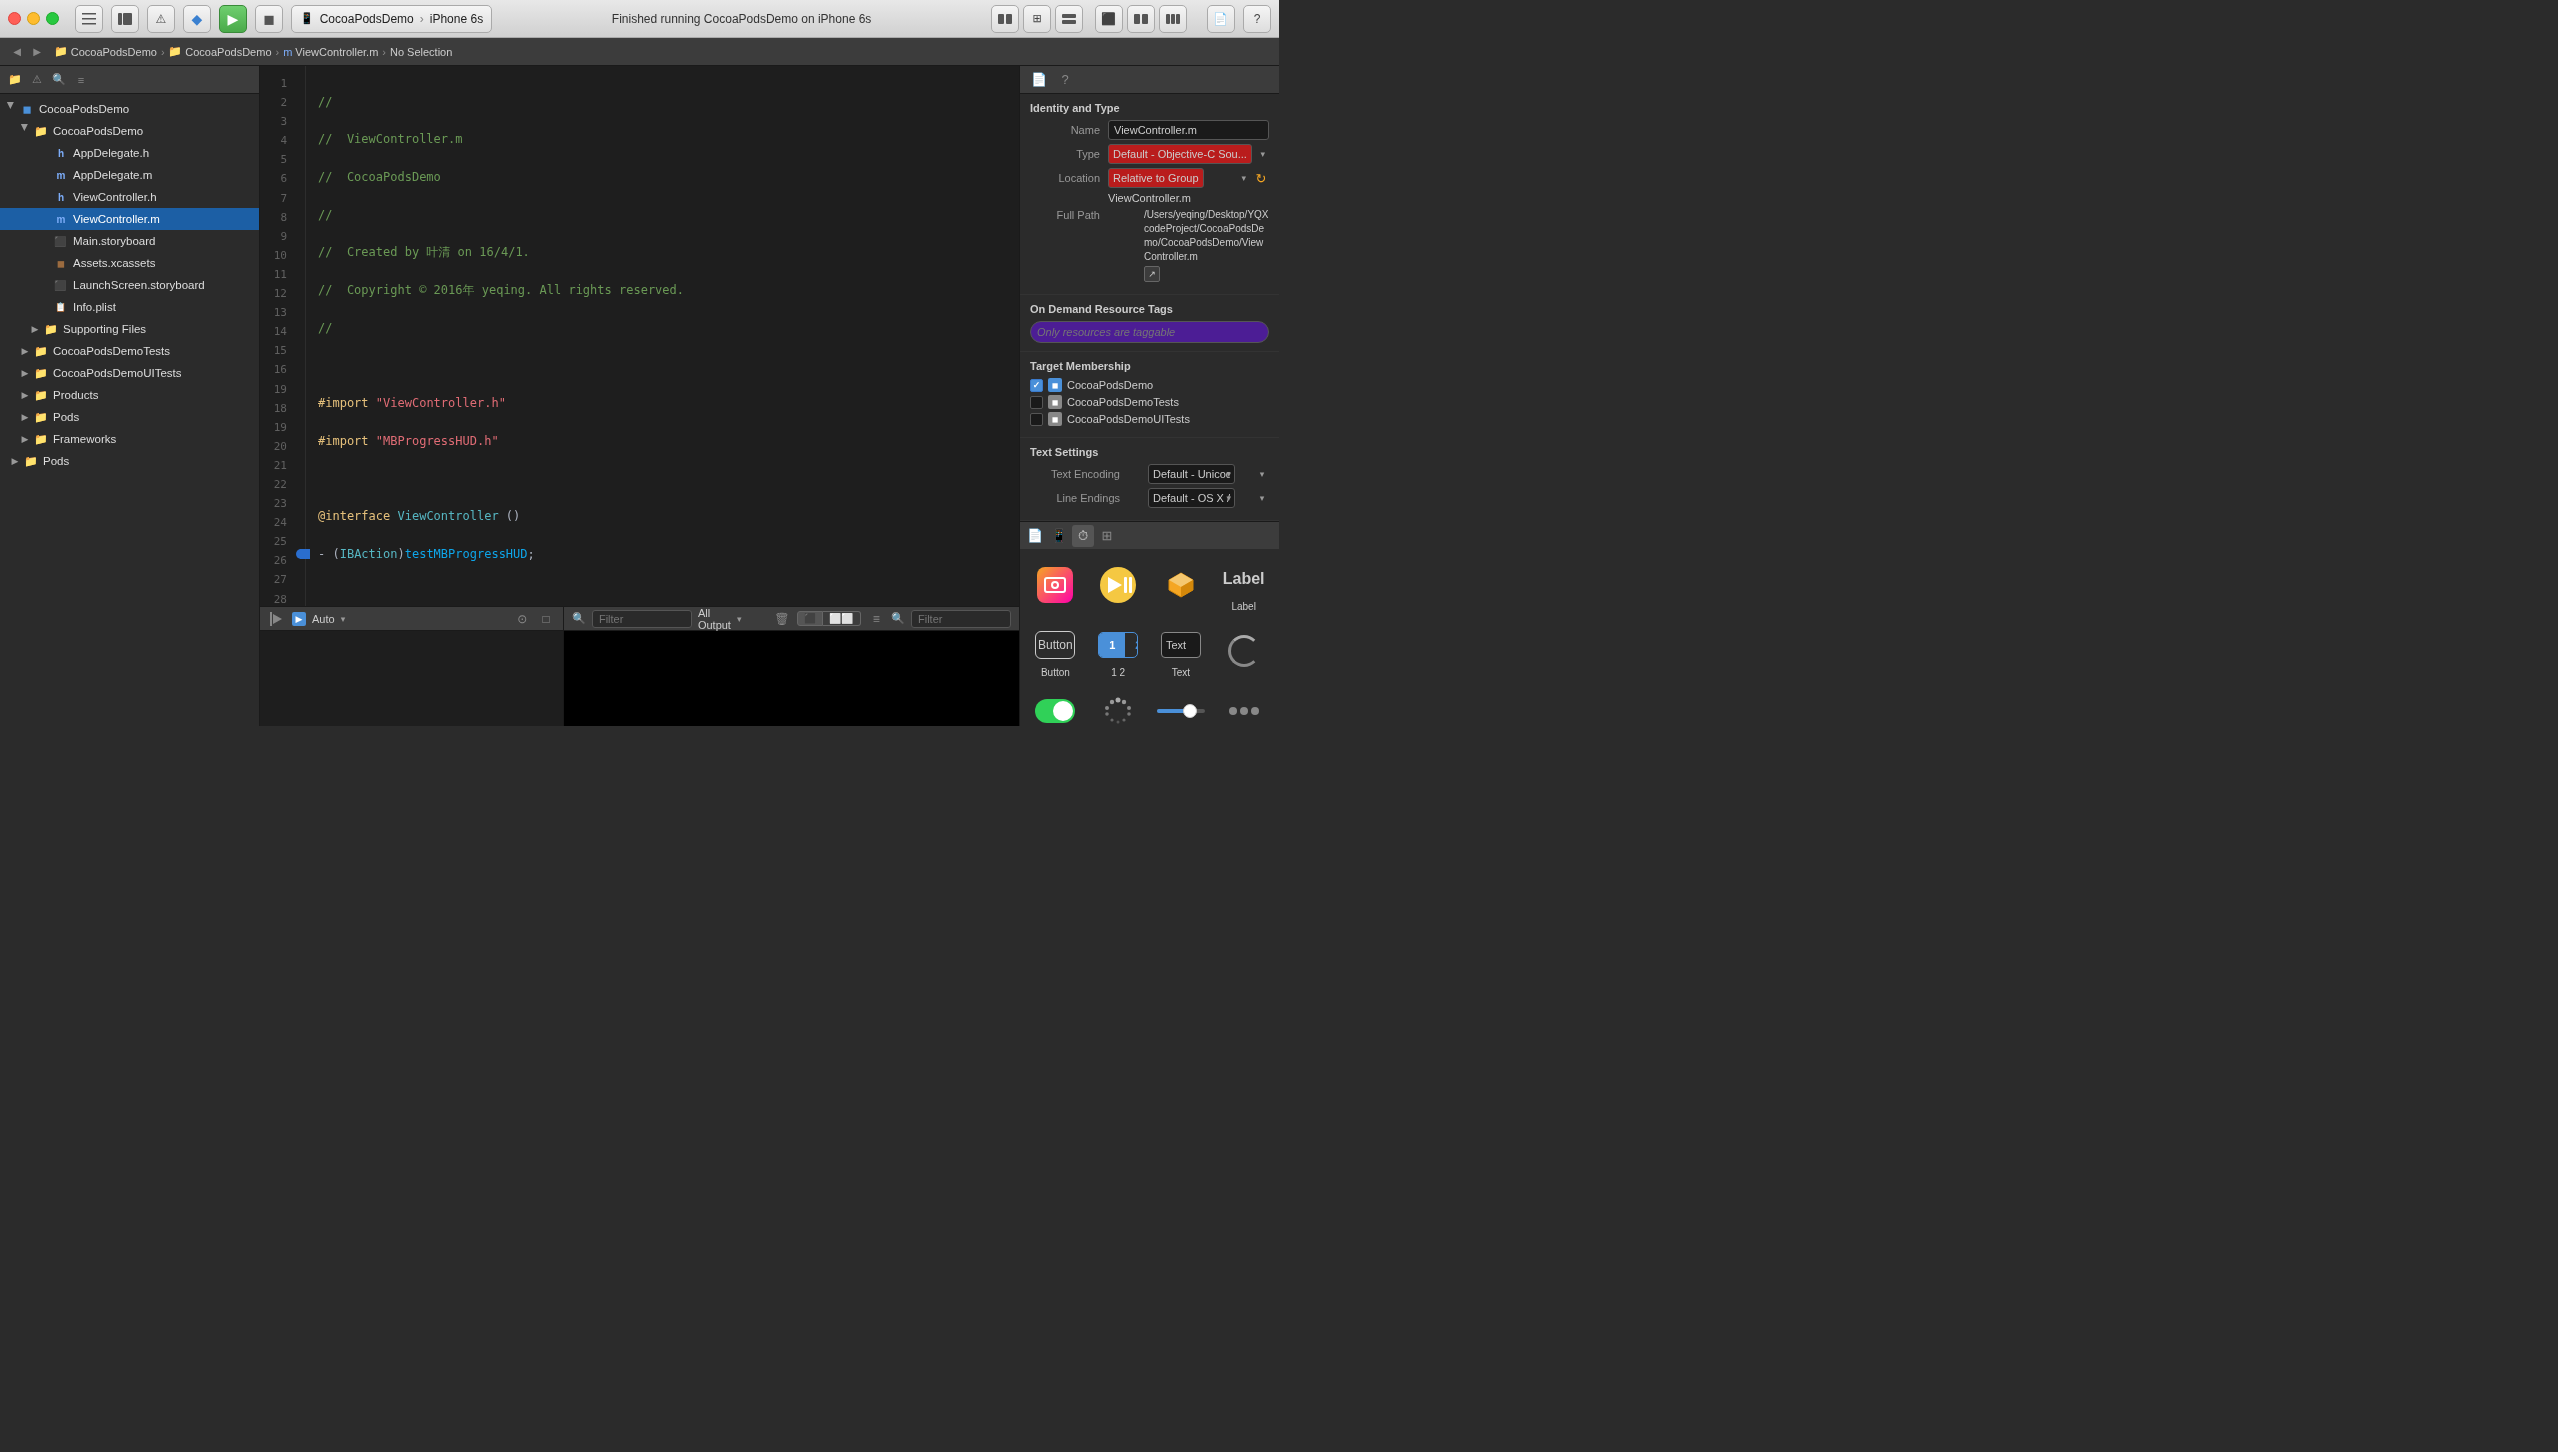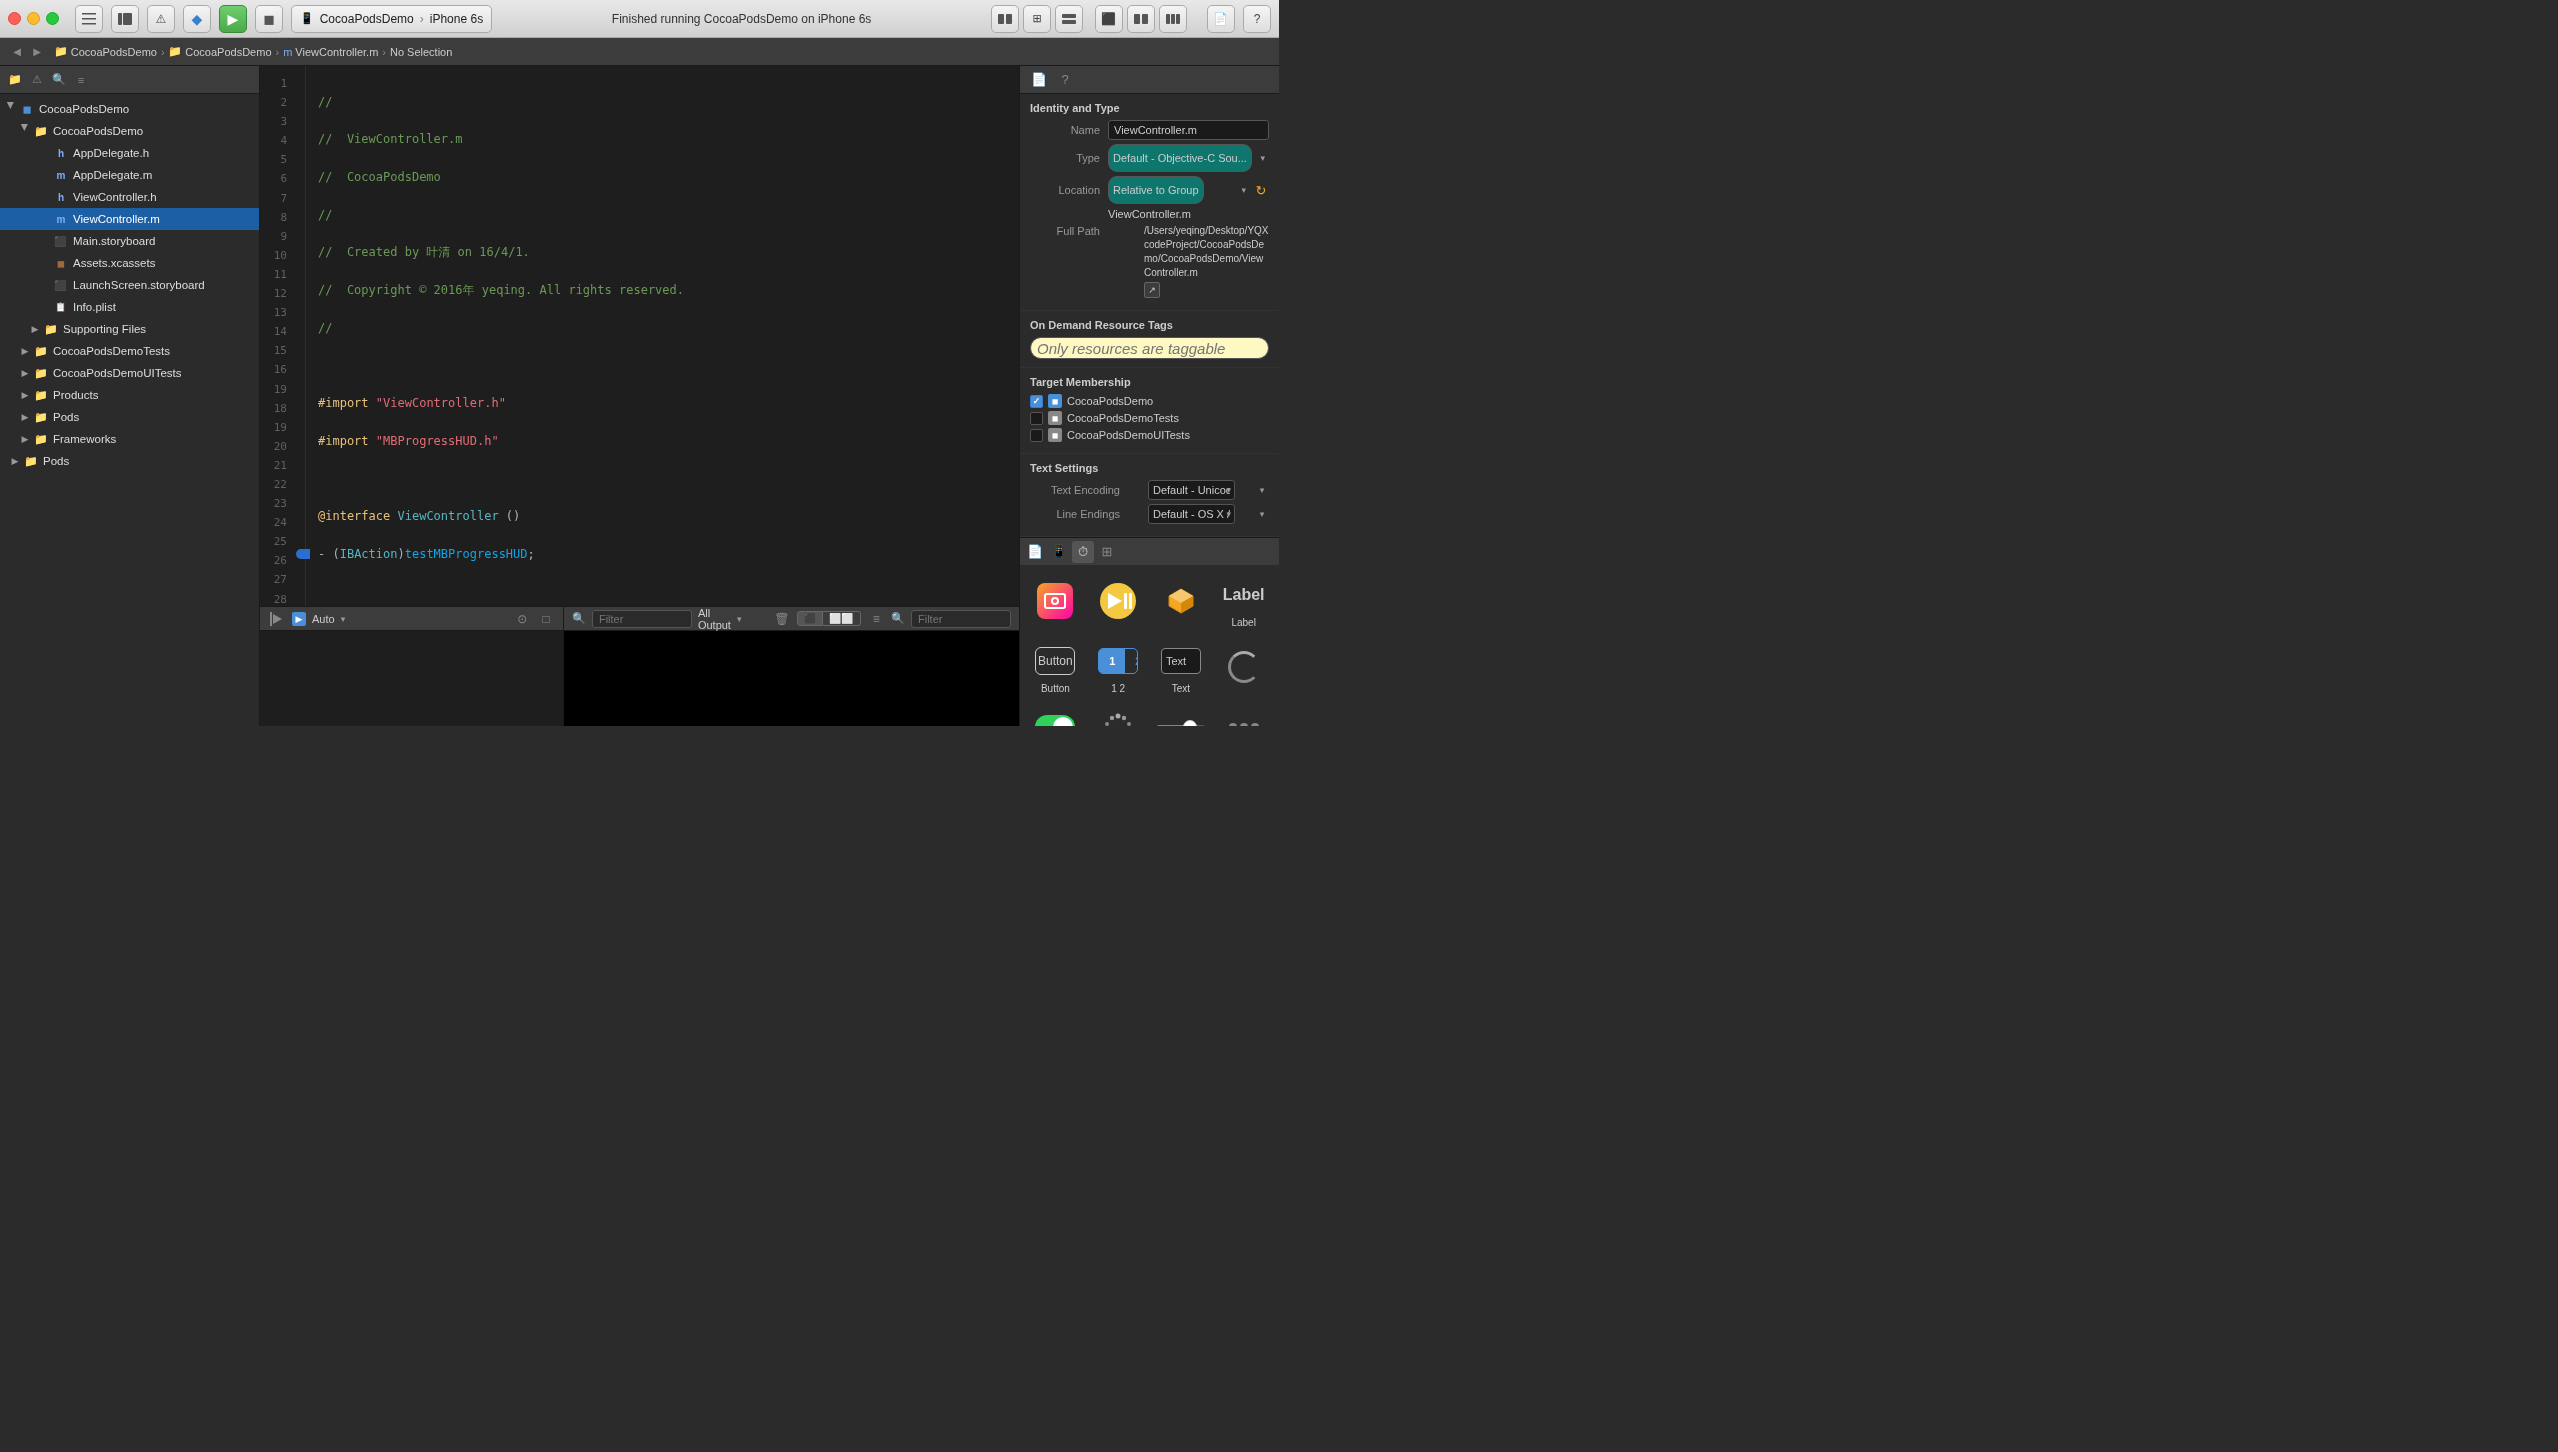--- a/index.html
+++ b/index.html
@@ -160,35 +160,35 @@
     .right-section { padding: 8px 10px; border-bottom: 1px solid #333; }
     .right-section-title { font-size: 11px; font-weight: 600; color: #ccc; margin-bottom: 6px; }
     .field-row { display: flex; align-items: center; margin-bottom: 4px; }
     .field-label { font-size: 11px; color: #999; width: 70px; flex-shrink: 0; text-align: right; margin-right: 8px; }
     .field-value { font-size: 11px; color: #ccc; flex: 1; }
     .field-input {
       flex: 1; background: #1a1a1a; border: 1px solid #555; border-radius: 3px;
       color: #ccc; font-size: 11px; padding: 2px 5px; height: 20px;
     }
     .field-select {
-      flex: 1; background: #0f766e; border: 1px solid #555; border-radius: 9px;
-      color: #ccc; font-size: 11px; padding: 1px 4px; height: 28px;
+      flex: 1; background: #b91c1c; border: 1px solid #555; border-radius: 3px;
+      color: #ccc; font-size: 11px; padding: 1px 4px; height: 20px;
       -webkit-appearance: none; cursor: pointer;
     }
     .field-select-wrap { flex: 1; position: relative; }
     .field-select-wrap::after { content: '▾'; position: absolute; right: 4px; top: 50%; transform: translateY(-50%); font-size: 9px; color: #999; pointer-events: none; }
     
     .fullpath-value { font-size: 10px; color: #ccc; word-break: break-all; line-height: 1.4; }
     .fullpath-row { display: flex; align-items: flex-start; margin-bottom: 4px; }
     .fullpath-label { font-size: 11px; color: #999; width: 70px; flex-shrink: 0; text-align: right; margin-right: 8px; margin-top: 1px; }
     
     
     .tags-input {
-      width: 100%; background: #fef9c3; border: 1px solid #555; border-radius: 11px;
-      color: #888; font-size: 15px; padding: 3px 6px; height: 22px; font-style: italic;
+      width: 100%; background: #4c1d95; border: 1px solid #555; border-radius: 11px;
+      color: #888; font-size: 11px; padding: 3px 6px; height: 22px; font-style: italic;
     }
     
     
     .membership-item { display: flex; align-items: center; gap: 5px; margin-bottom: 3px; }
     .membership-label { font-size: 11px; color: #ccc; }
     .membership-icon { width: 14px; height: 14px; border-radius: 2px; display: inline-flex; align-items: center; justify-content: center; font-size: 8px; color: #fff; flex-shrink: 0; }
     .icon-proj { background: #4a90d9; }
     .icon-test { background: #888; }
     
     

